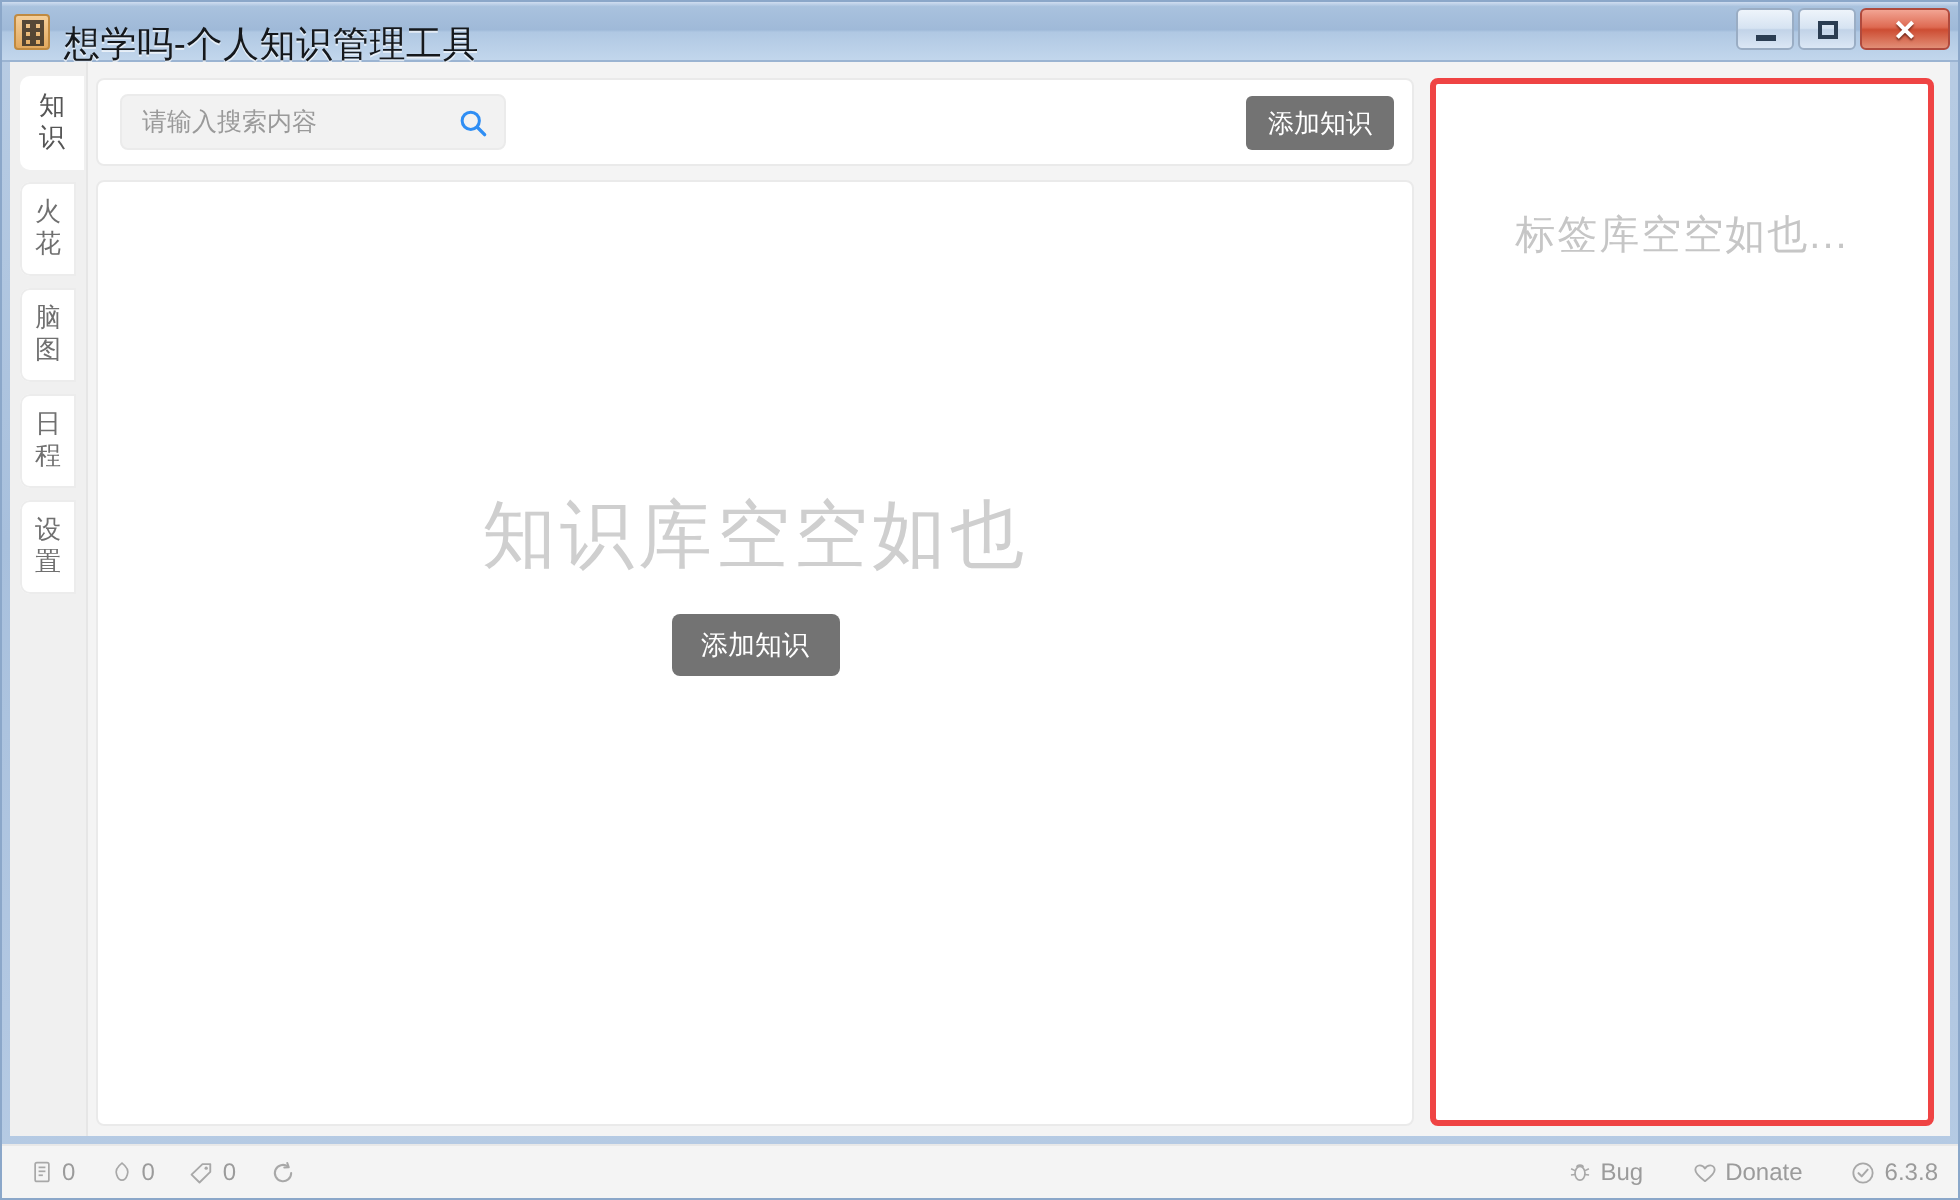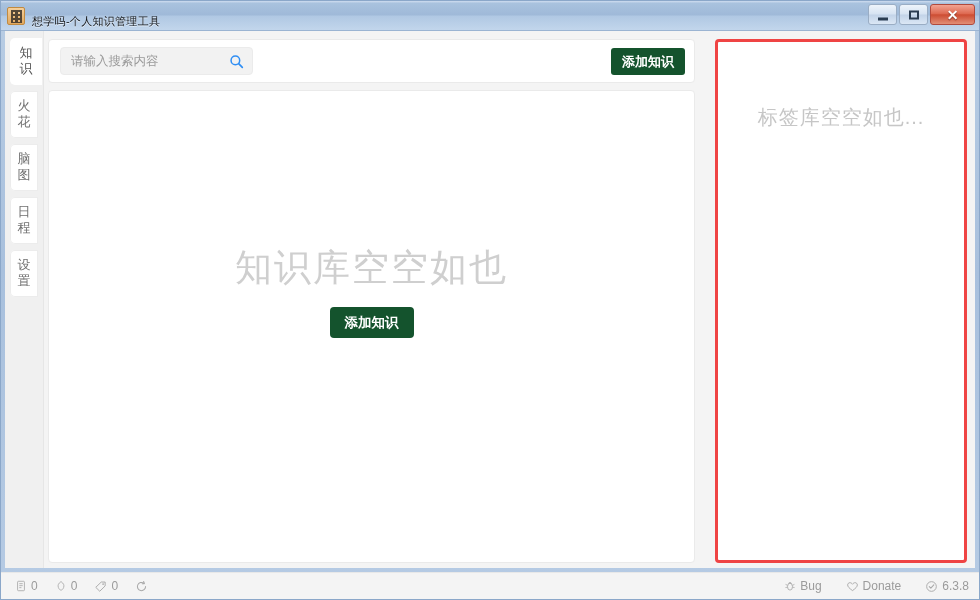--- a/index.html
+++ b/index.html
@@ -49,21 +49,21 @@
     left: 3px; top: 2px;
     width: 11px; height: 13px;
     background:
       linear-gradient(to bottom, #3a3228 0 2px, transparent 2px 4px, #3a3228 4px 6px, transparent 6px 8px, #3a3228 8px 10px, transparent 10px 12px, #3a3228 12px 13px),
       linear-gradient(to right, #3a3228 0 2px, transparent 2px 4px, #3a3228 4px 7px, transparent 7px 9px, #3a3228 9px 11px);
     opacity: .85;
   }
 
   .title-text {
     margin-left: 7px;
-    font-size: 11px;
+    font-size: 18px;
     color: #15181c;
     letter-spacing: .3px;
     text-shadow: 0 1px 0 rgba(255,255,255,.65);
     white-space: nowrap;
     margin-top: 12px;
   }
 
   .win-buttons {
     position: absolute;
     right: 4px; top: 3px;
@@ -159,21 +159,21 @@
     display: flex;
     flex-direction: column;
     background: #f4f4f4;
     padding: 8px 8px 0 4px;
     min-width: 0;
   }
 
   .panes {
     flex: 1 1 auto;
     display: flex;
-    gap: 20px;
+    gap: 8px;
     min-height: 0;
     padding-bottom: 5px;
   }
 
   .main-pane {
     flex: 1 1 auto;
     display: flex;
     flex-direction: column;
     min-width: 0;
   }
@@ -210,31 +210,30 @@
     color: #666;
     font-family: "Liberation Sans", "DejaVu Sans", sans-serif;
     min-width: 0;
   }
   .search-box input::placeholder { color: #9a9a9a; }
   .search-icon { flex: 0 0 auto; display: flex; align-items: center; }
 
   .toolbar-spacer { flex: 1 1 auto; }
 
   .btn-primary {
-    background: #14532d;
+    background: #737373;
     color: #ffffff;
     border: none;
     border-radius: 3px;
     font-size: 13px;
     padding: 7px 11px;
     cursor: pointer;
     font-family: "Liberation Sans", "DejaVu Sans", sans-serif;
     line-height: 1;
     white-space: nowrap;
-    font-weight: bold;
   }
 
   
   .list-pane {
     flex: 1 1 auto;
     background: #ffffff;
     border: 1px solid #eaeaea;
     border-radius: 4px;
     display: flex;
     flex-direction: column;

